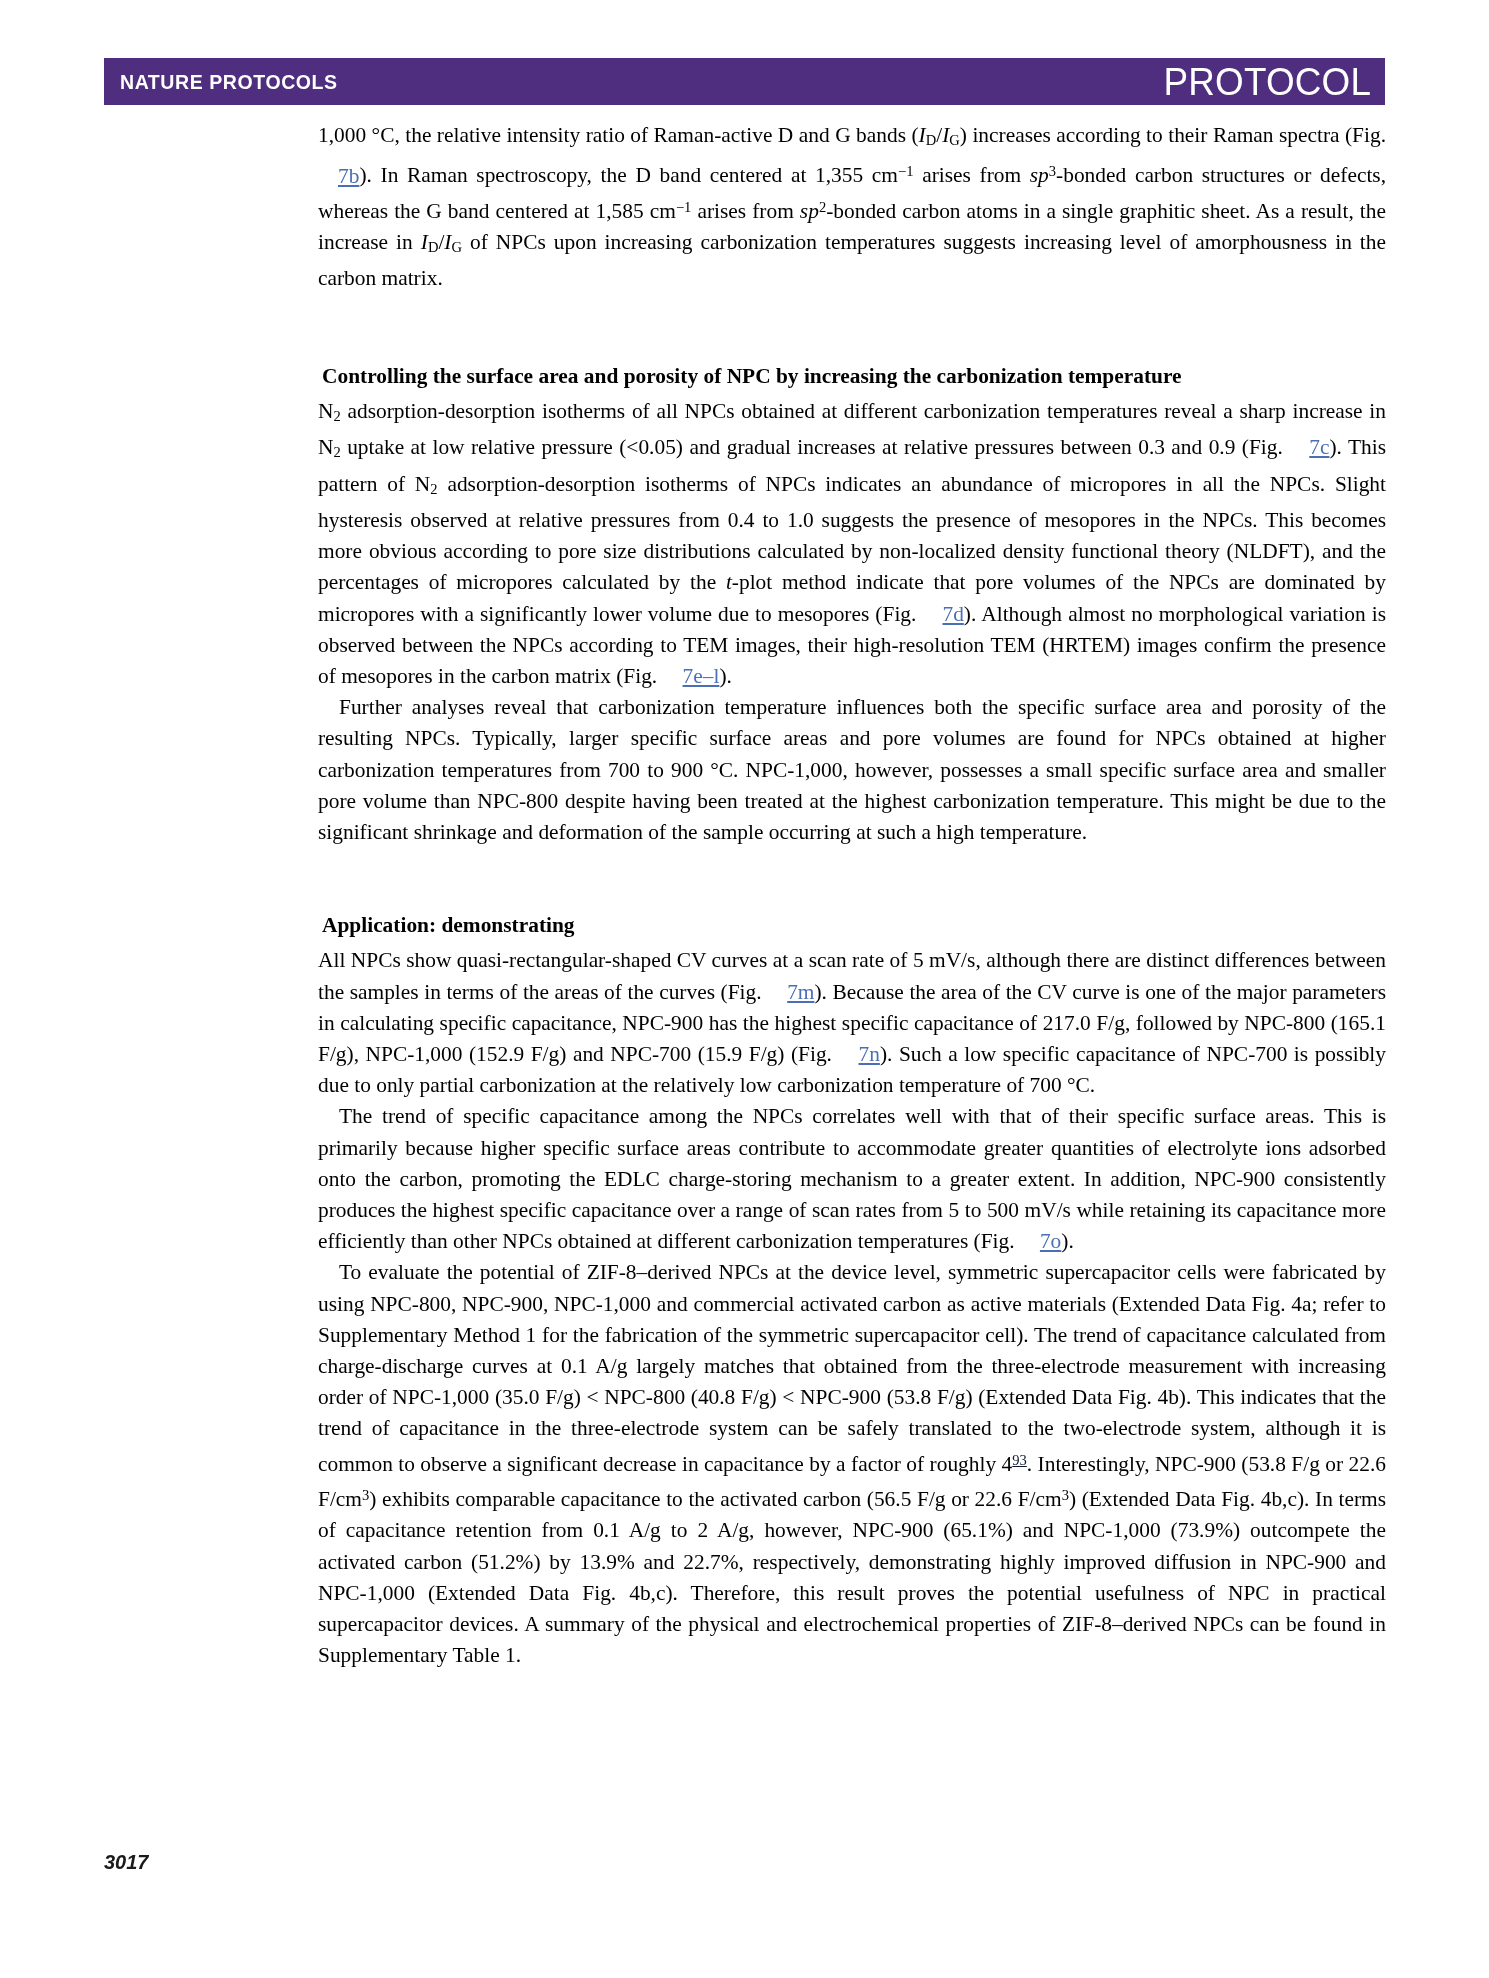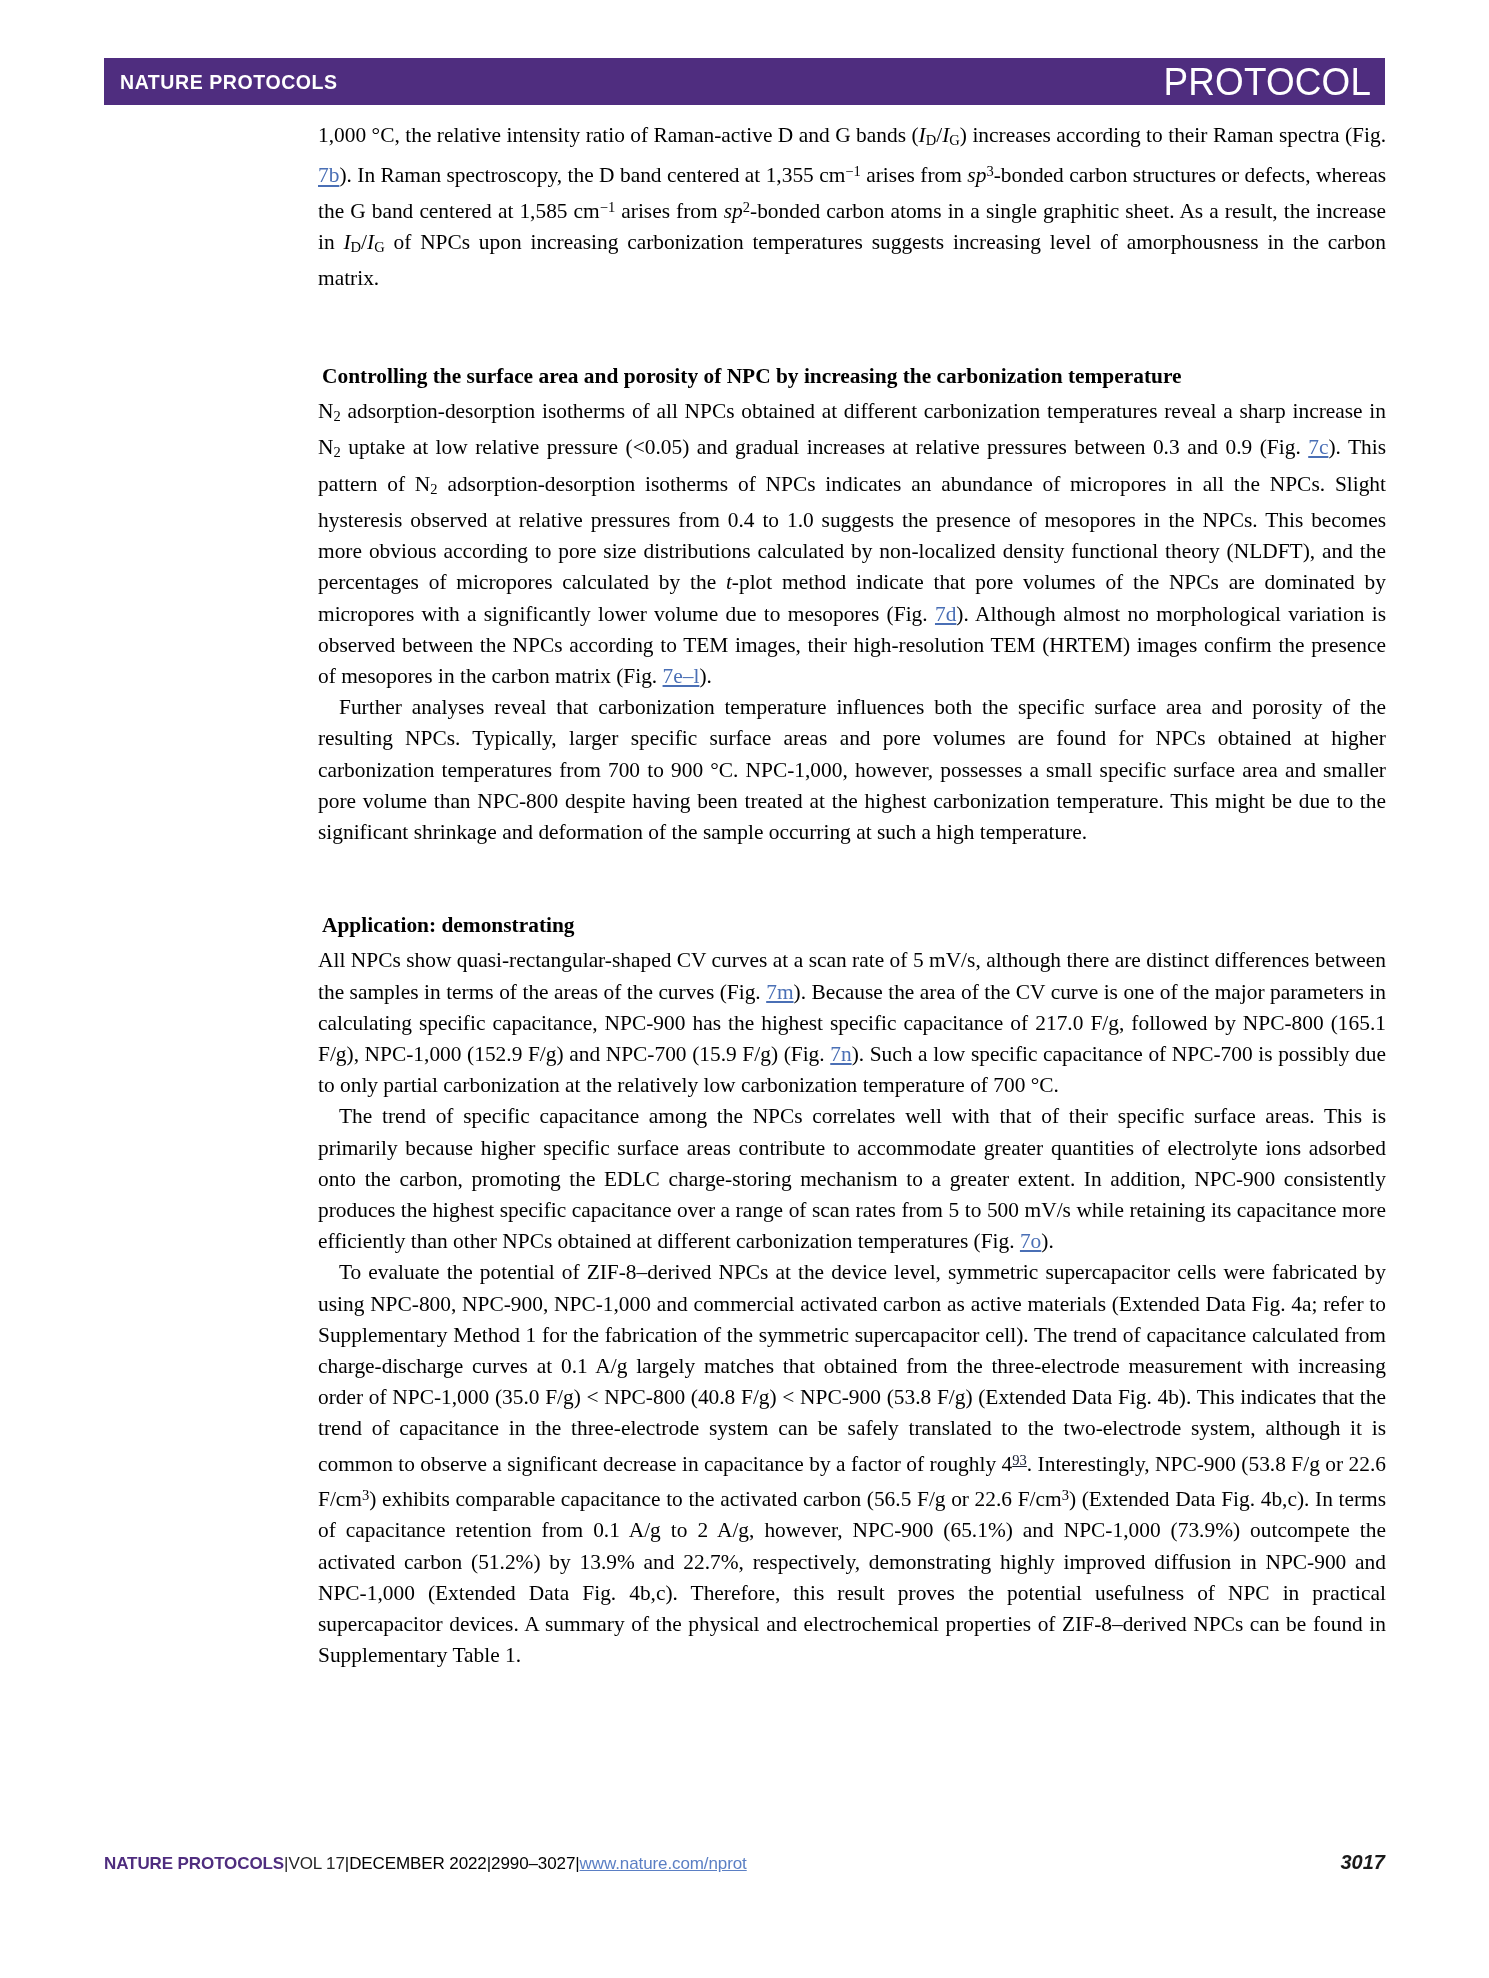--- a/index.html
+++ b/index.html
@@ -68,21 +68,21 @@
   p.indent { text-indent: 21px; }
   h3.section-head {
     margin: 4px;
     font-size: 21.4px;
     line-height: 31.2px;
     font-weight: bold;
     text-align: left;
   }
   .gap-lg { height: 62px; }
   .gap-md { height: 58px; }
-  .figref { color: #4a6fb5; }
+  .figref { color: #4a6fb5; margin-left: 20px; }
   sub { font-size: 0.68em; vertical-align: -0.22em; }
   sup { font-size: 0.68em; vertical-align: 0.42em; }
   .it { font-style: italic; }
   .refnum { color: #0f172a; font-size: 0.68em; vertical-align: 0.42em; font-family: Liberation Serif, serif; }
 
   
   #footer {
     position: absolute;
     left: 104px;
     top: 1851px;
@@ -131,15 +131,14 @@
 
   <p class="body-text"><span>All NPCs show quasi-rectangular-shaped CV curves at a scan rate of 5 mV/s, although there are distinct differences between the samples in terms of the areas of the curves (Fig. </span><a class="figref" href="#">7m</a><span>). Because the area of the CV curve is one of the major parameters in calculating specific capacitance, NPC-900 has the highest specific capacitance of 217.0 F/g, followed by NPC-800 (165.1 F/g), NPC-1,000 (152.9 F/g) and NPC-700 (15.9 F/g) (Fig. </span><a class="figref" href="#">7n</a><span>). Such a low specific capacitance of NPC-700 is possibly due to only partial carbonization at the relatively low carbonization temperature of 700 °C.</span></p>
 
   <p class="body-text indent"><span>The trend of specific capacitance among the NPCs correlates well with that of their specific surface areas. This is primarily because higher specific surface areas contribute to accommodate greater quantities of electrolyte ions adsorbed onto the carbon, promoting the EDLC charge-storing mechanism to a greater extent. In addition, NPC-900 consistently produces the highest specific capacitance over a range of scan rates from 5 to 500 mV/s while retaining its capacitance more efficiently than other NPCs obtained at different carbonization temperatures (Fig. </span><a class="figref" href="#">7o</a><span>).</span></p>
 
   <p class="body-text indent"><span>To evaluate the potential of ZIF-8–derived NPCs at the device level, symmetric supercapacitor cells were fabricated by using NPC-800, NPC-900, NPC-1,000 and commercial activated carbon as active materials (Extended Data Fig. 4a; refer to Supplementary Method 1 for the fabrication of the symmetric supercapacitor cell). The trend of capacitance calculated from charge-discharge curves at 0.1 A/g largely matches that obtained from the three-electrode measurement with increasing order of NPC-1,000 (35.0 F/g) &lt; NPC-800 (40.8 F/g) &lt; NPC-900 (53.8 F/g) (Extended Data Fig. 4b). This indicates that the trend of capacitance in the three-electrode system can be safely translated to the two-electrode system, although it is common to observe a significant decrease in capacitance by a factor of roughly 4</span><a class="refnum" href="#">93</a><span>. Interestingly, NPC-900 (53.8 F/g or 22.6 F/cm</span><sup>3</sup><span>) exhibits comparable capacitance to the activated carbon (56.5 F/g or 22.6 F/cm</span><sup>3</sup><span>) (Extended Data Fig. 4b,c). In terms of capacitance retention from 0.1 A/g to 2 A/g, however, NPC-900 (65.1%) and NPC-1,000 (73.9%) outcompete the activated carbon (51.2%) by 13.9% and 22.7%, respectively, demonstrating highly improved diffusion in NPC-900 and NPC-1,000 (Extended Data Fig. 4b,c). Therefore, this result proves the potential usefulness of NPC in practical supercapacitor devices. A summary of the physical and electrochemical properties of ZIF-8–derived NPCs can be found in Supplementary Table 1.</span></p>
 
 </div>
 
 <div id="footer">
-  <div id="footer-left"><span id="footer-journal">NATURE PROTOCOLS</span><span id="footer-meta">|</span><span id="footer-meta">VOL 17</span><span class="sepm">|</span><span>DECEMBER 2022</span><span class="sepm">|</span><span>2990–3027</span><span class="sepm">|</span><a id="footer-url" href="#">www.nature.com/nprot</a></div>
   <div id="page-number">3017</div>
 </div>
 
 </body></html>

